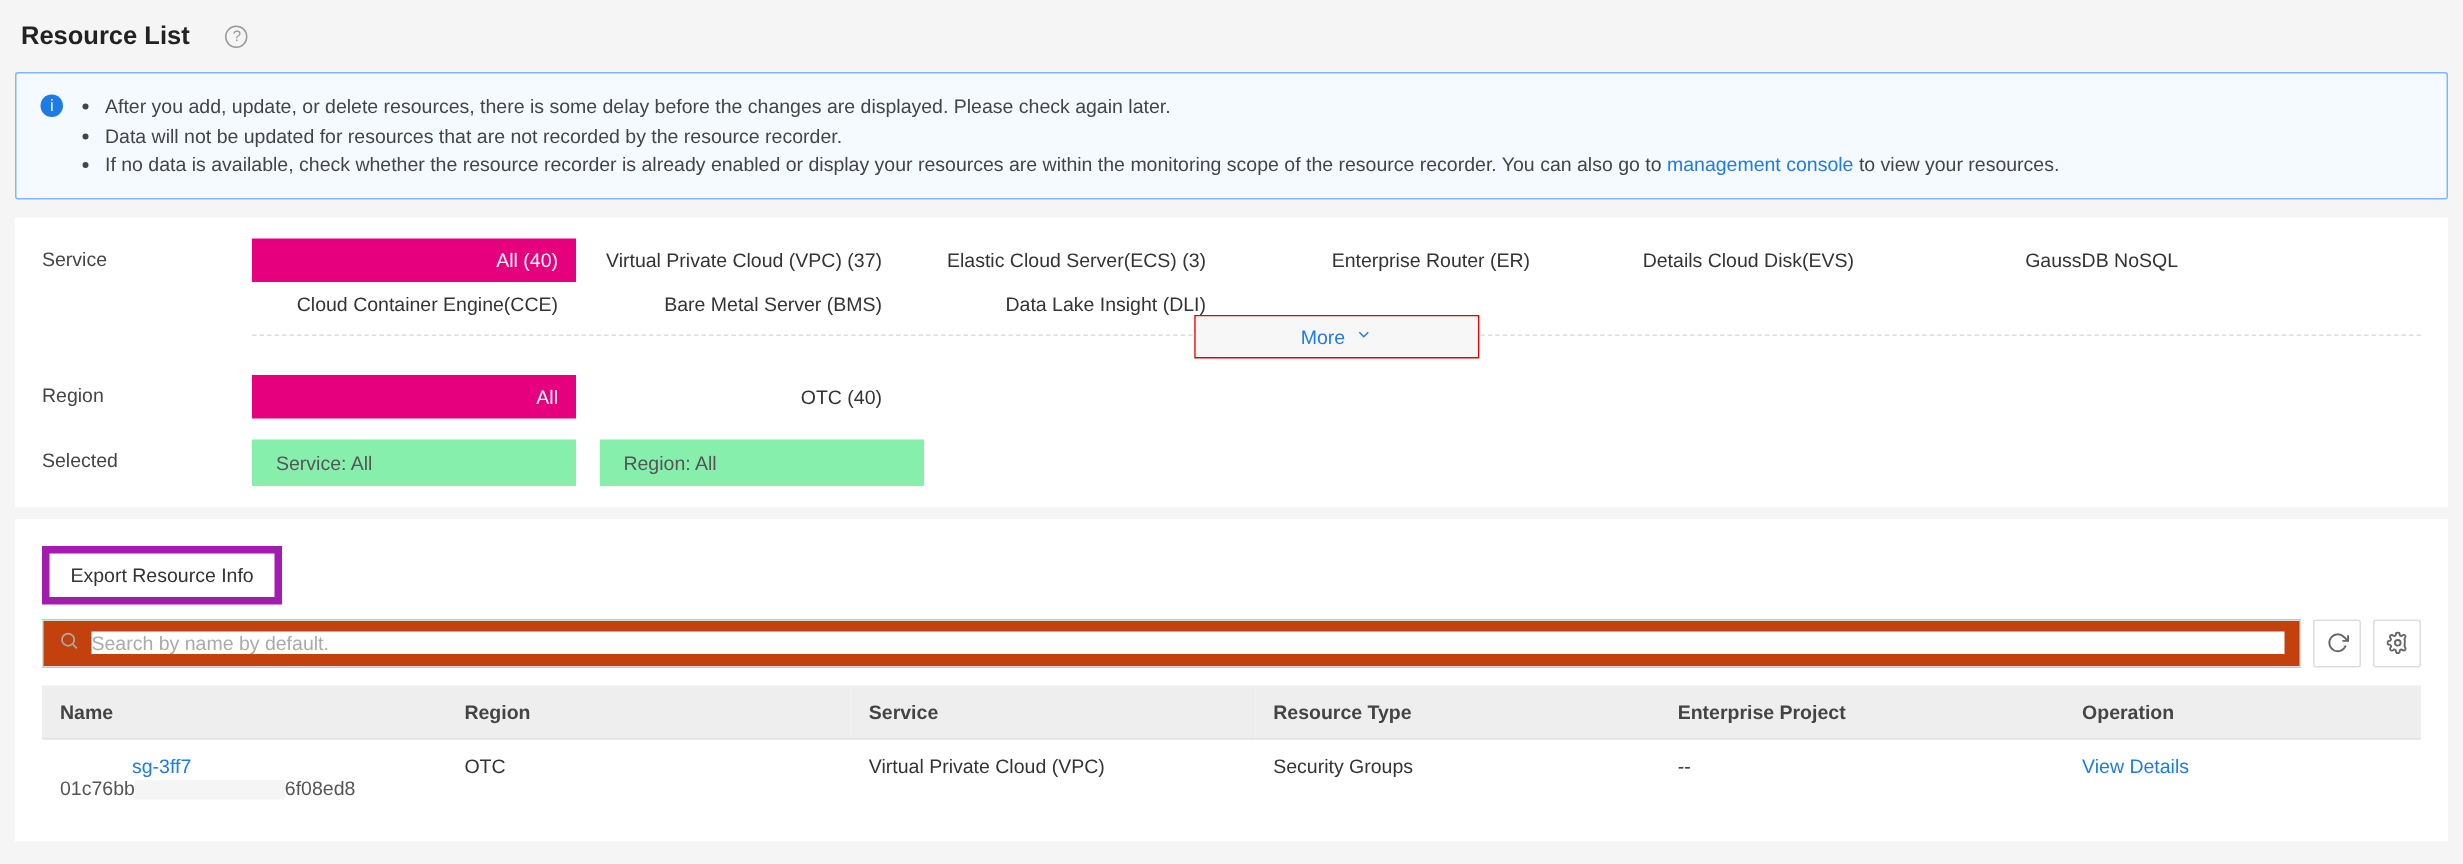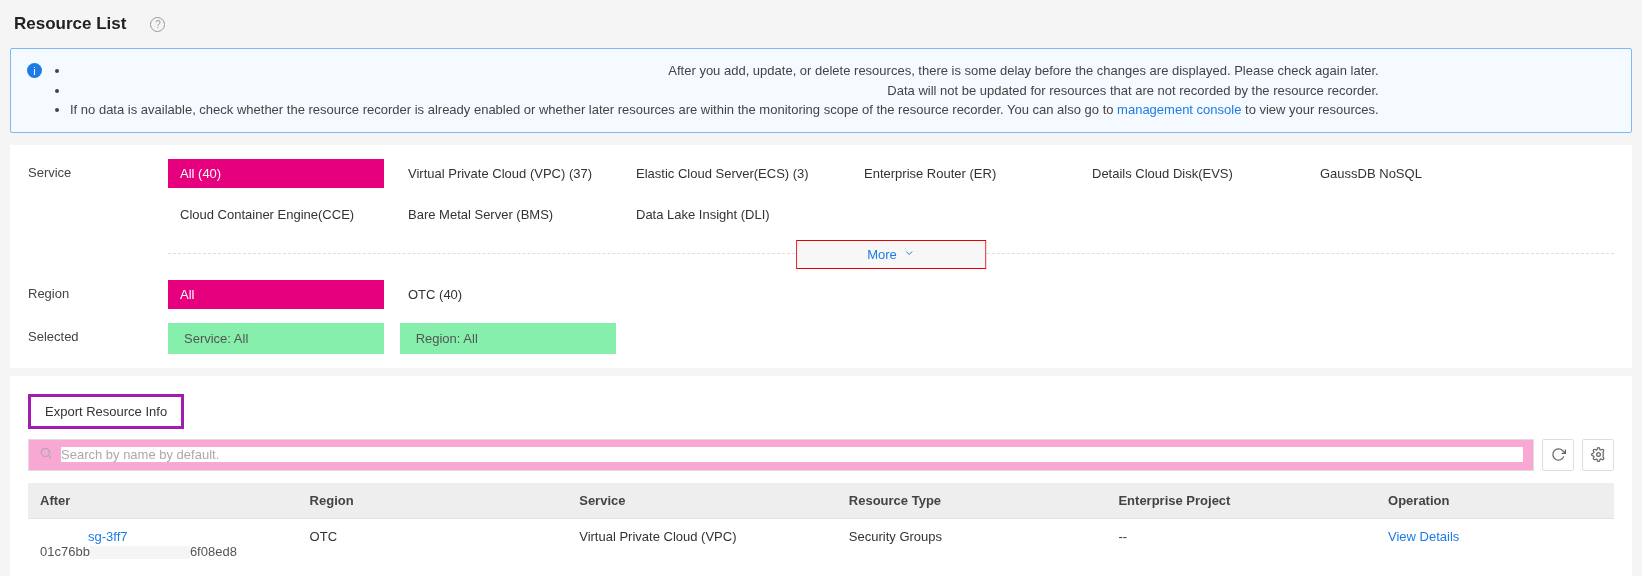--- a/index.html
+++ b/index.html
@@ -3,46 +3,46 @@
 <meta charset="utf-8">
 <style>
   * { box-sizing: border-box; margin: 0; padding: 0; }
   body { font-family: Arial, "Helvetica Neue", sans-serif; font-size: 13px; color: #333; background: #f5f5f5; }
   .page { padding: 0 10px 20px 10px; }
   .title-row { display: flex; align-items: center; gap: 24px; padding: 14px 4px 14px 4px; }
   .title { font-size: 17px; font-weight: 600; color: #222; }
   .help-icon { width: 15px; height: 15px; border: 1px solid #999; border-radius: 50%; display: inline-flex; align-items: center; justify-content: center; font-size: 10px; color: #999; }
   .info-box { border: 1px solid #7eb8f5; background: #f4faff; border-radius: 2px; padding: 12px 16px; display: flex; gap: 10px; }
   .info-icon { width: 15px; height: 15px; background: #1e7be6; border-radius: 50%; color: #fff; display: inline-flex; align-items: center; justify-content: center; font-size: 11px; flex-shrink: 0; margin-top: 2px; }
-  .info-list { list-style: disc; padding-left: 18px; color: #444; line-height: 1.5; text-align: right; }
+  .info-list { list-style: disc; padding-left: 18px; color: #444; line-height: 1.5; }
   .info-list a { color: #1e7be6; text-decoration: none; }
   .panel { background: #fff; margin-top: 12px; padding: 14px 18px 18px 18px; }
   .toggle-row { display: flex; align-items: center; gap: 6px; margin-bottom: 16px; }
   .toggle-wrap { border: 1px solid #e30000; padding: 1px; display: inline-flex; }
   .toggle { width: 32px; height: 17px; background: #8a8a8a; border-radius: 10px; position: relative; cursor: pointer; }
   .toggle::after { content: ""; position: absolute; left: 2px; top: 2px; width: 13px; height: 13px; background: #fff; border-radius: 50%; }
   .cloud-icon { color: #888; }
   .link { color: #1e7be6; text-decoration: none; }
   .filter-row { display: flex; align-items: flex-start; margin-bottom: 14px; }
   .filter-label { width: 140px; color: #444; padding-top: 6px; font-size: 13px; }
   .filter-content { flex: 1; }
-  .chips { display: flex; flex-wrap: wrap; gap: 12px; }
+  .chips { display: flex; flex-wrap: wrap; gap: 0; text-align: right; }
   .chip { min-width: 216px; padding: 7px 12px; color: #333; font-size: 13px; cursor: pointer; }
   .chip.active { background: #e6007e; color: #fff; }
-  .more-row { position: relative; margin-top: 24px; border-top: 1px dashed #ddd; height: 0; }
+  .more-row { position: relative; margin-top: 6px; border-top: 1px dashed #ddd; height: 0; }
   .more-btn-wrap { position: absolute; left: 50%; top: -14px; transform: translateX(-50%);}
   .more-btn-border { border: 1px solid #e30000; display: inline-block; padding: 0; }
   .more-inner { background: #f7f7f7; padding: 6px 70px; display: inline-flex; align-items: center; gap: 6px; }
   .more-text { color: #1e7be6; font-size: 13px; }
   .chevron { color: #1e7be6; }
   .selected-pill { background: #86efac; color: #555; padding: 8px 16px; min-width: 216px; margin-right: 12px; display: inline-block; }
   .tools-row { margin-top: 18px; }
-  .export-btn { border: 3px solid #a21caf; background: #fff; padding: 7px 14px; color: #333; font-size: 13px; cursor: pointer; }
+  .export-btn { border: 5px solid #a21caf; background: #fff; padding: 7px 14px; color: #333; font-size: 13px; cursor: pointer; }
   .search-row { display: flex; gap: 8px; margin-top: 10px; }
-  .search-box { flex: 1; border: 1px solid #ddd; background: #f9a8d4; display: flex; align-items: center; padding: 6px 10px; gap: 8px; }
+  .search-box { flex: 1; border: 1px solid #ddd; background: #c2410c; display: flex; align-items: center; padding: 6px 10px; gap: 8px; }
   .search-icon { color: #aaa; }
   .search-input { border: none; outline: none; flex: 1; font-size: 13px; color: #333; }
   .search-input::placeholder { color: #aaa; }
   .icon-btn { width: 32px; height: 32px; border: 1px solid #ddd; background: #fff; display: inline-flex; align-items: center; justify-content: center; color: #666; cursor: pointer; border-radius: 2px; }
   table { width: 100%; border-collapse: collapse; margin-top: 12px; }
   th { text-align: left; background: #eeeeee; color: #444; font-weight: 600; padding: 10px 12px; border-bottom: 1px solid #e3e3e3; font-size: 13px; }
   td { padding: 10px 12px; color: #333; font-size: 13px; vertical-align: top; }
   .name-link { color: #1e7be6; text-decoration: none; display: block; margin-left: 48px; }
   .name-sub { color: #555; }
   .redact { display: inline-block; width: 100px; height: 13px; background: #f5f5f5; vertical-align: middle; }
@@ -57,21 +57,21 @@
     <span class="title">Resource List</span>
     <span class="help-icon">?</span>
   </div>
 
   <div class="info-box">
     <span class="info-icon">i</span>
     <ul class="info-list">
       <li>After you add, update, or delete resources, there is some delay before the changes are displayed. Please check again later.</li>
       <li>Data will not be updated for resources that are not recorded by the resource recorder.</li>
       <li>
-        <span>If no data is available, check whether the resource recorder is already enabled or whether later resources are within the monitoring scope of the resource recorder. You can also go to </span>
+        <span>If no data is available, check whether the resource recorder is already enabled or display your resources are within the monitoring scope of the resource recorder. You can also go to </span>
         <a href="#" class="link">management console</a>
         <span> to view your resources.</span>
       </li>
     </ul>
   </div>
 
   <div class="panel">
 
     <div class="filter-row">
       <div class="filter-label">Service</div>
@@ -148,21 +148,21 @@
         <svg width="15" height="15" viewBox="0 0 24 24" fill="none" stroke="#666" stroke-width="2">
             <circle cx="12" cy="12" r="3"></circle>
             <path d="M19.4 15a1.65 1.65 0 0 0 .33 1.82l.06.06a2 2 0 1 1-2.83 2.83l-.06-.06a1.65 1.65 0 0 0-1.82-.33 1.65 1.65 0 0 0-1 1.51V21a2 2 0 0 1-4 0v-.09a1.65 1.65 0 0 0-1-1.51 1.65 1.65 0 0 0-1.82.33l-.06.06a2 2 0 1 1-2.83-2.83l.06-.06A1.65 1.65 0 0 0 4.6 15a1.65 1.65 0 0 0-1.51-1H3a2 2 0 0 1 0-4h.09A1.65 1.65 0 0 0 4.6 9a1.65 1.65 0 0 0-.33-1.82l-.06-.06A2 2 0 1 1 7.04 4.29l.06.06A1.65 1.65 0 0 0 9 4.6 1.65 1.65 0 0 0 10 3.09V3a2 2 0 0 1 4 0v.09A1.65 1.65 0 0 0 15 4.6a1.65 1.65 0 0 0 1.82-.33l.06-.06a2 2 0 1 1 2.83 2.83l-.06.06A1.65 1.65 0 0 0 19.4 9c.14.35.22.72.22 1.1s-.08.75-.22 1.1z"></path>
           </svg>
       </span>
     </div>
 
     <table>
       <thead>
         <tr>
-          <th style="width:17%">After</th>
+          <th style="width:17%">Name</th>
           <th style="width:17%">Region</th>
           <th style="width:17%">Service</th>
           <th style="width:17%">Resource Type</th>
           <th style="width:17%">Enterprise Project</th>
           <th>Operation</th>
         </tr>
       </thead>
       <tbody>
         <tr>
           <td>

